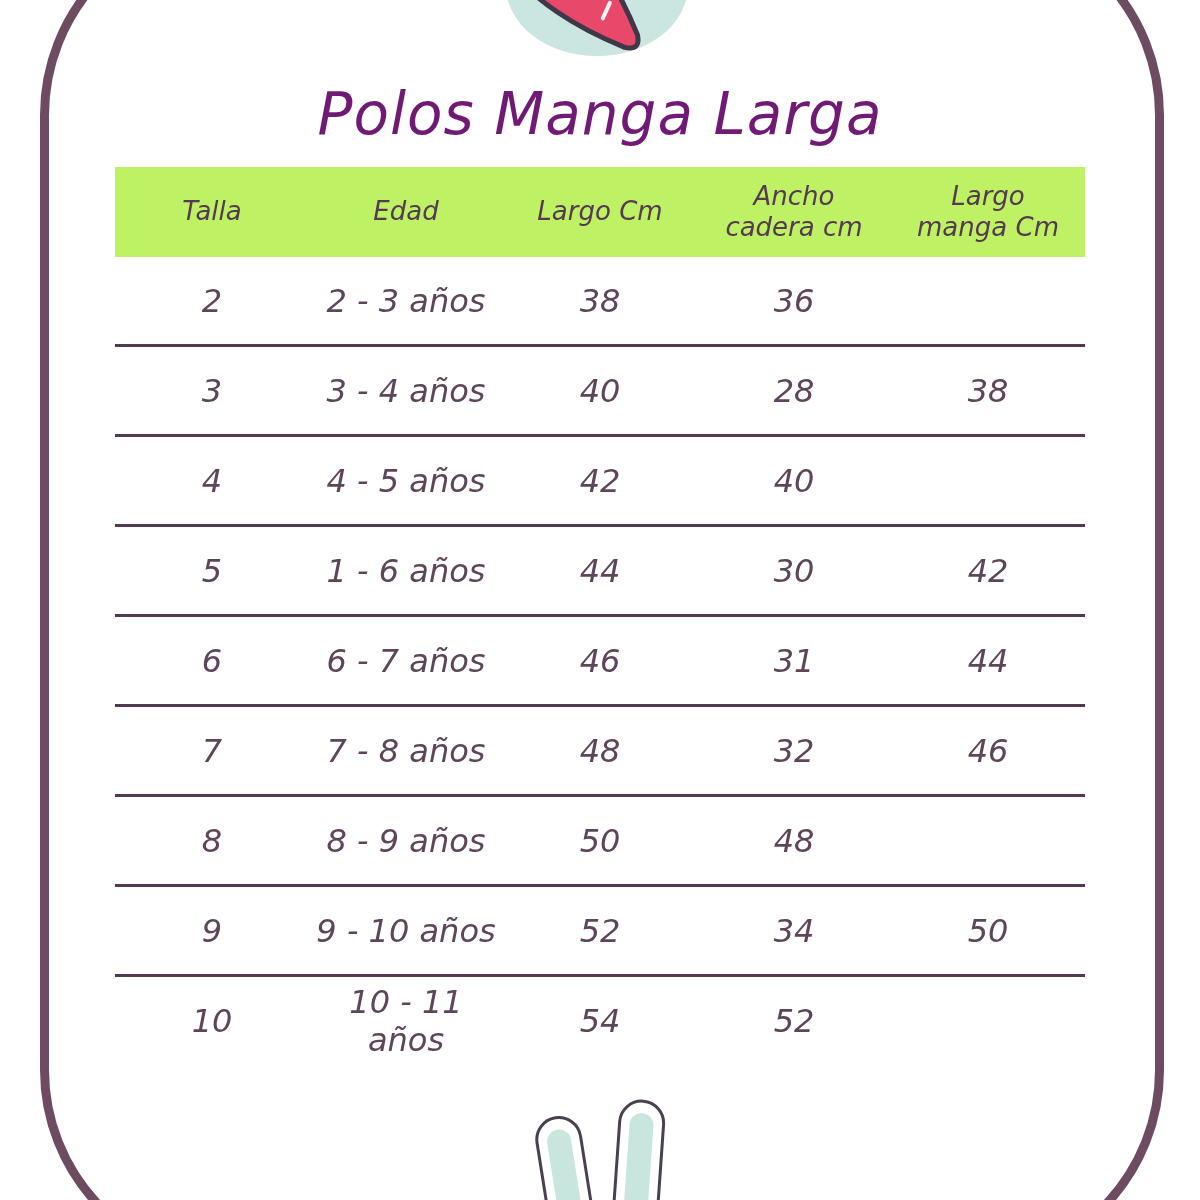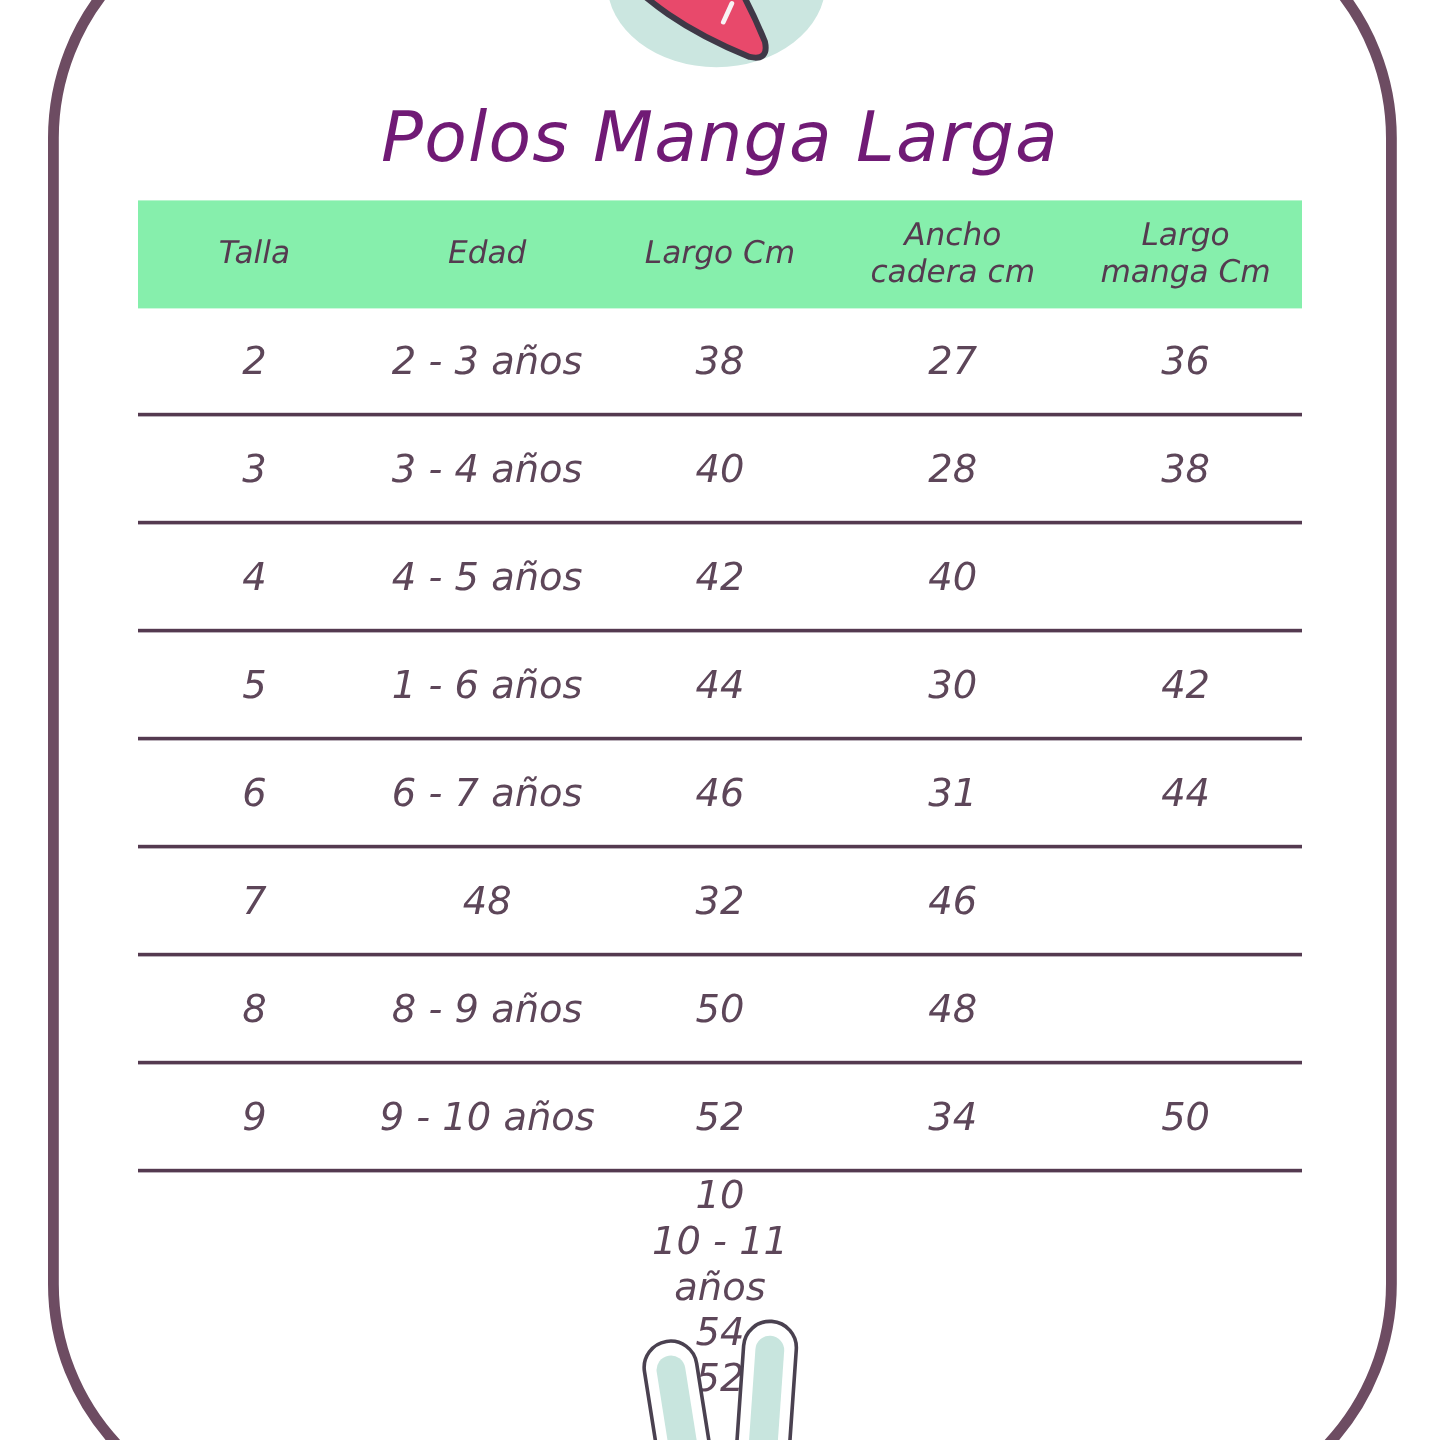--- a/index.html
+++ b/index.html
@@ -34,41 +34,41 @@
     color: #701a75;
     letter-spacing: 1px;
   }
   .size-table {
     position: absolute;
     left: 115px; top: 167px;
     width: 970px;
   }
   .thead {
     display: flex;
-    background: #86efac;
+    background: #bef264;
     height: 90px;
     align-items: center;
   }
   .th {
     width: 20%;
     text-align: center;
     font-size: 26px;
     font-style: italic;
     color: #553a50;
     line-height: 1.2;
     padding: 0 14px;
     box-sizing: border-box;
   }
   .trow {
     display: flex;
     height: 87px;
     align-items: center;
     border-bottom: 3px solid #543a50;
   }
-  .trow:last-child { border-bottom: none; flex-direction: column; }
+  .trow:last-child { border-bottom: none; }
   .td {
     width: 20%;
     text-align: center;
     font-size: 32px;
     font-style: italic;
     color: #5d4659;
   }
   .bunny-ears {
     position: absolute;
     left: 520px; top: 1095px;
@@ -98,21 +98,20 @@
     <div class="th">Edad</div>
     <div class="th">Largo Cm</div>
     <div class="th">Ancho cadera cm</div>
     <div class="th">Largo manga Cm</div>
   </div>
 
   <div class="trow">
     <div class="td">2</div>
     <div class="td">2 - 3 años</div>
     <div class="td">38</div>
-    <div class="td">27</div>
     <div class="td">36</div>
   </div>
   <div class="trow">
     <div class="td">3</div>
     <div class="td">3 - 4 años</div>
     <div class="td">40</div>
     <div class="td">28</div>
     <div class="td">38</div>
   </div>
   <div class="trow">
@@ -130,20 +129,21 @@
   </div>
   <div class="trow">
     <div class="td">6</div>
     <div class="td">6 - 7 años</div>
     <div class="td">46</div>
     <div class="td">31</div>
     <div class="td">44</div>
   </div>
   <div class="trow">
     <div class="td">7</div>
+    <div class="td">7 - 8 años</div>
     <div class="td">48</div>
     <div class="td">32</div>
     <div class="td">46</div>
   </div>
   <div class="trow">
     <div class="td">8</div>
     <div class="td">8 - 9 años</div>
     <div class="td">50</div>
     <div class="td">48</div>
   </div>

